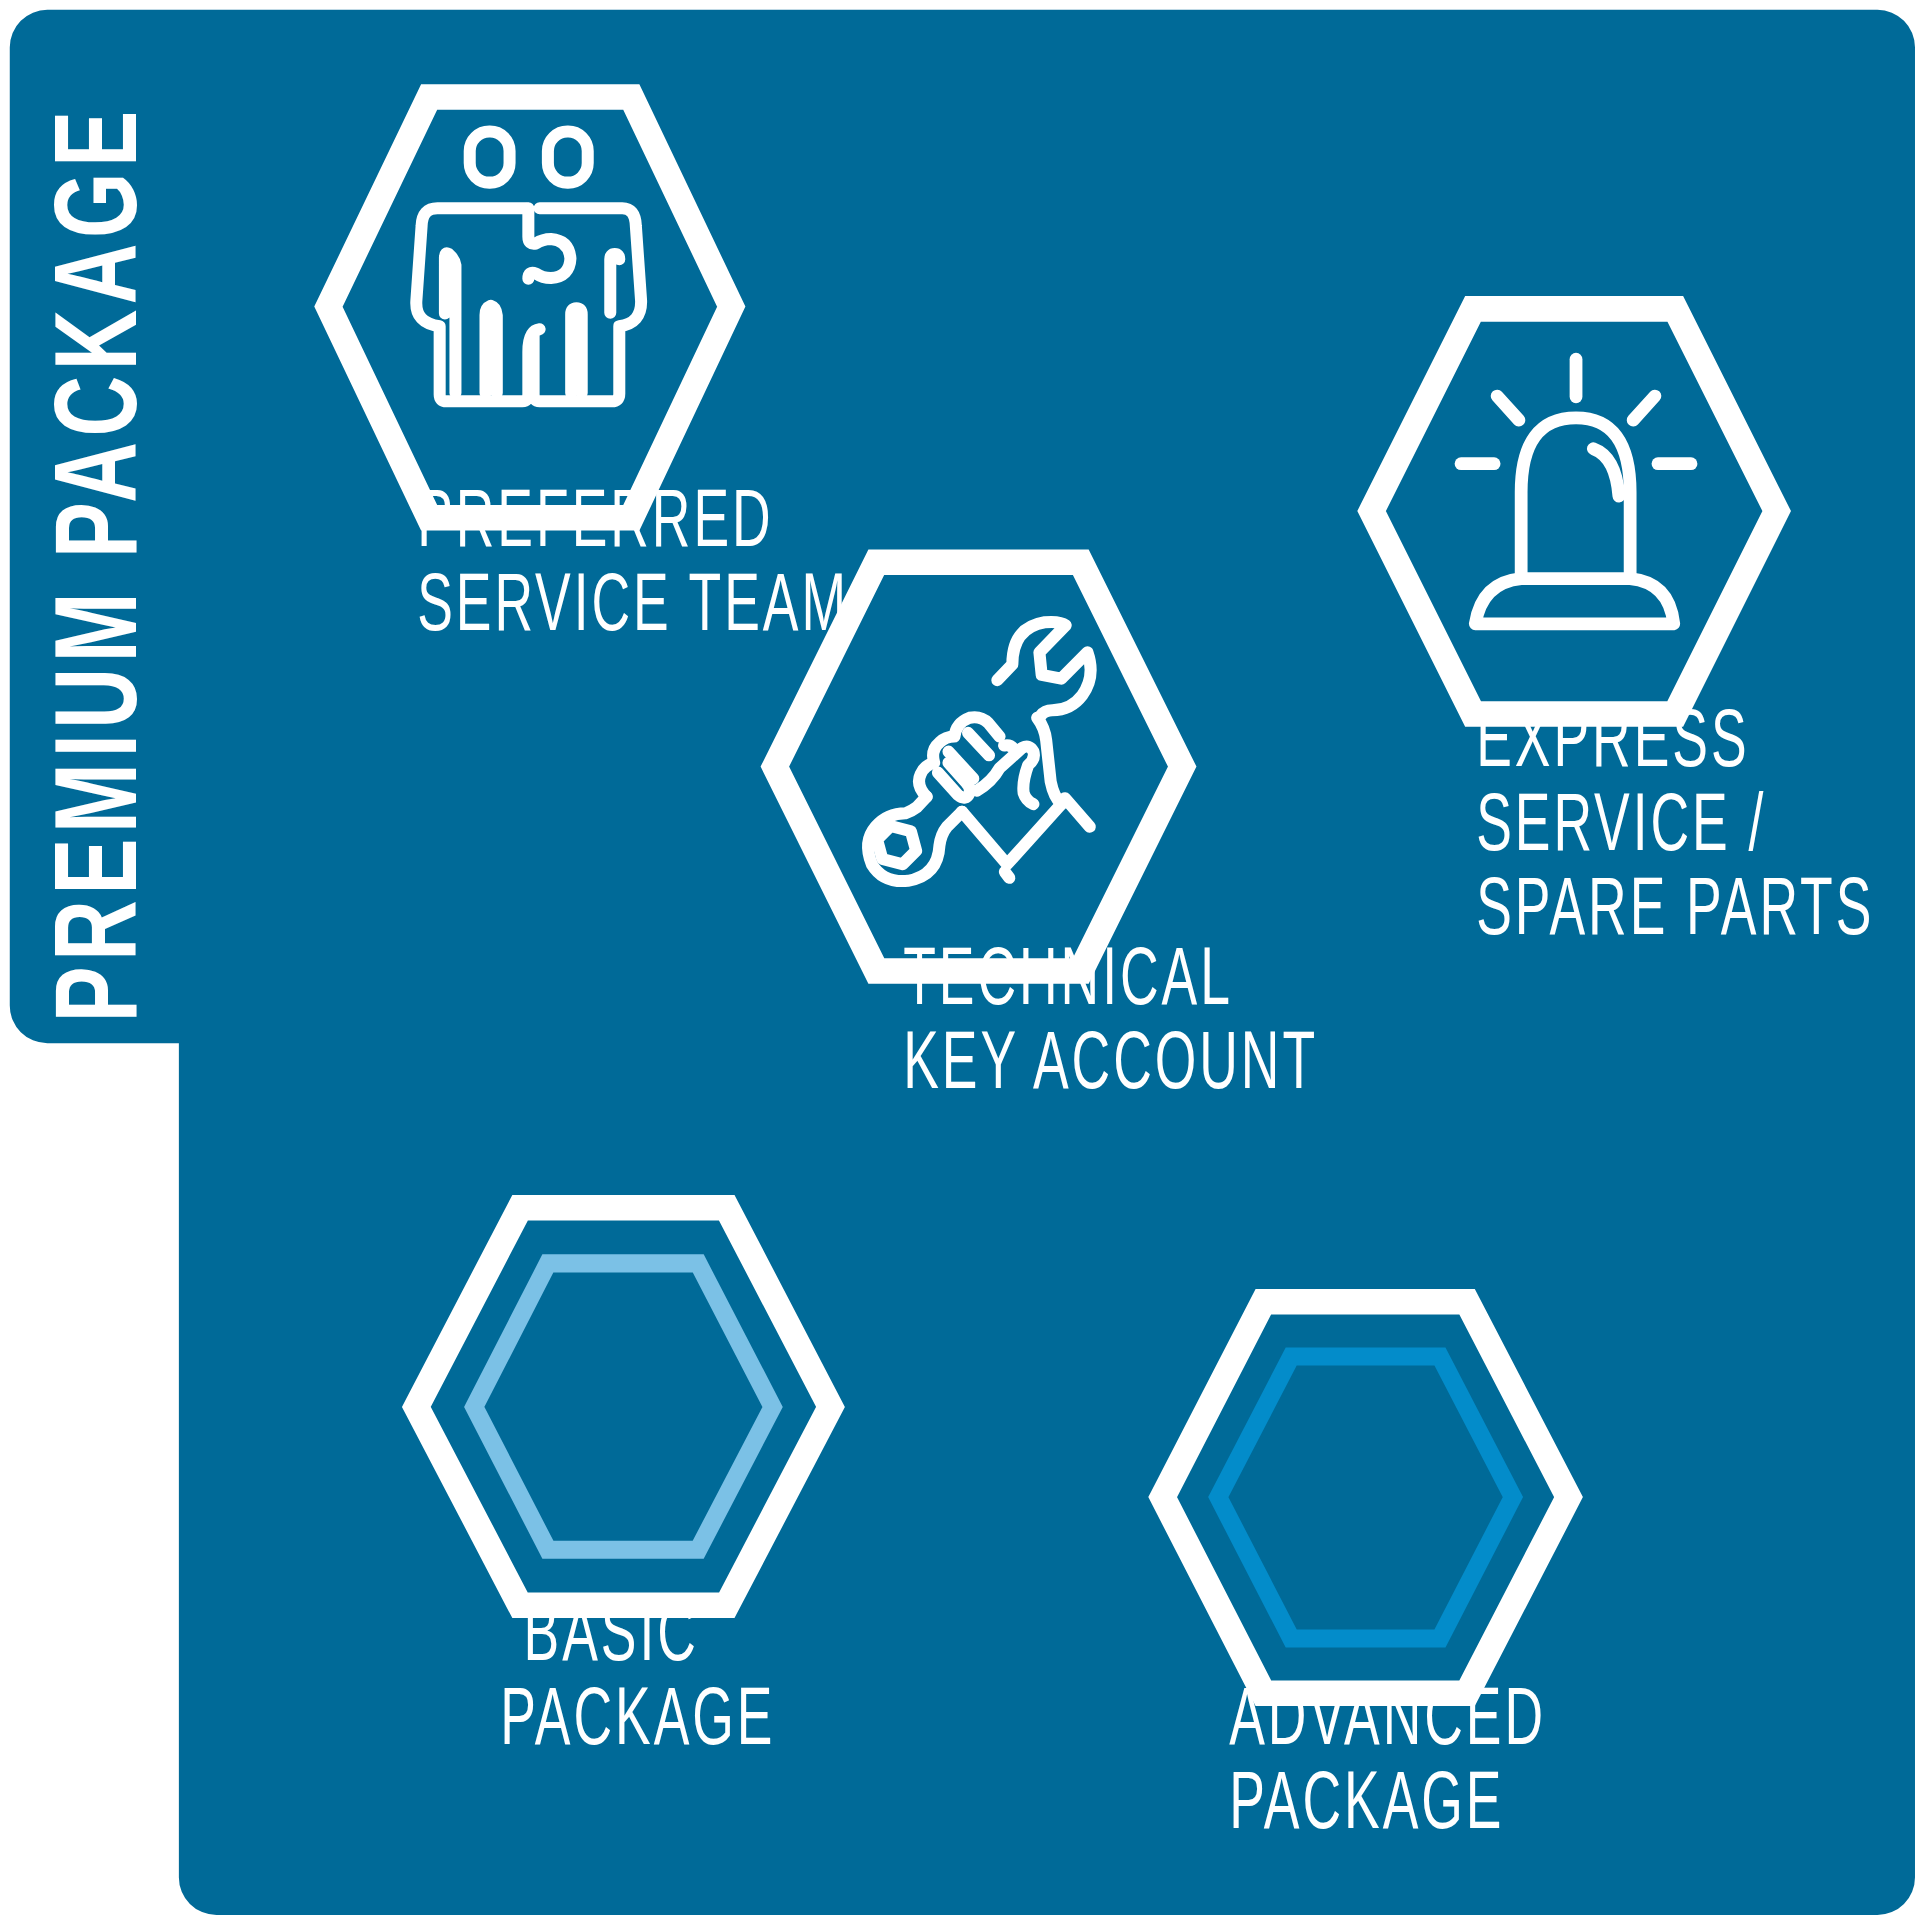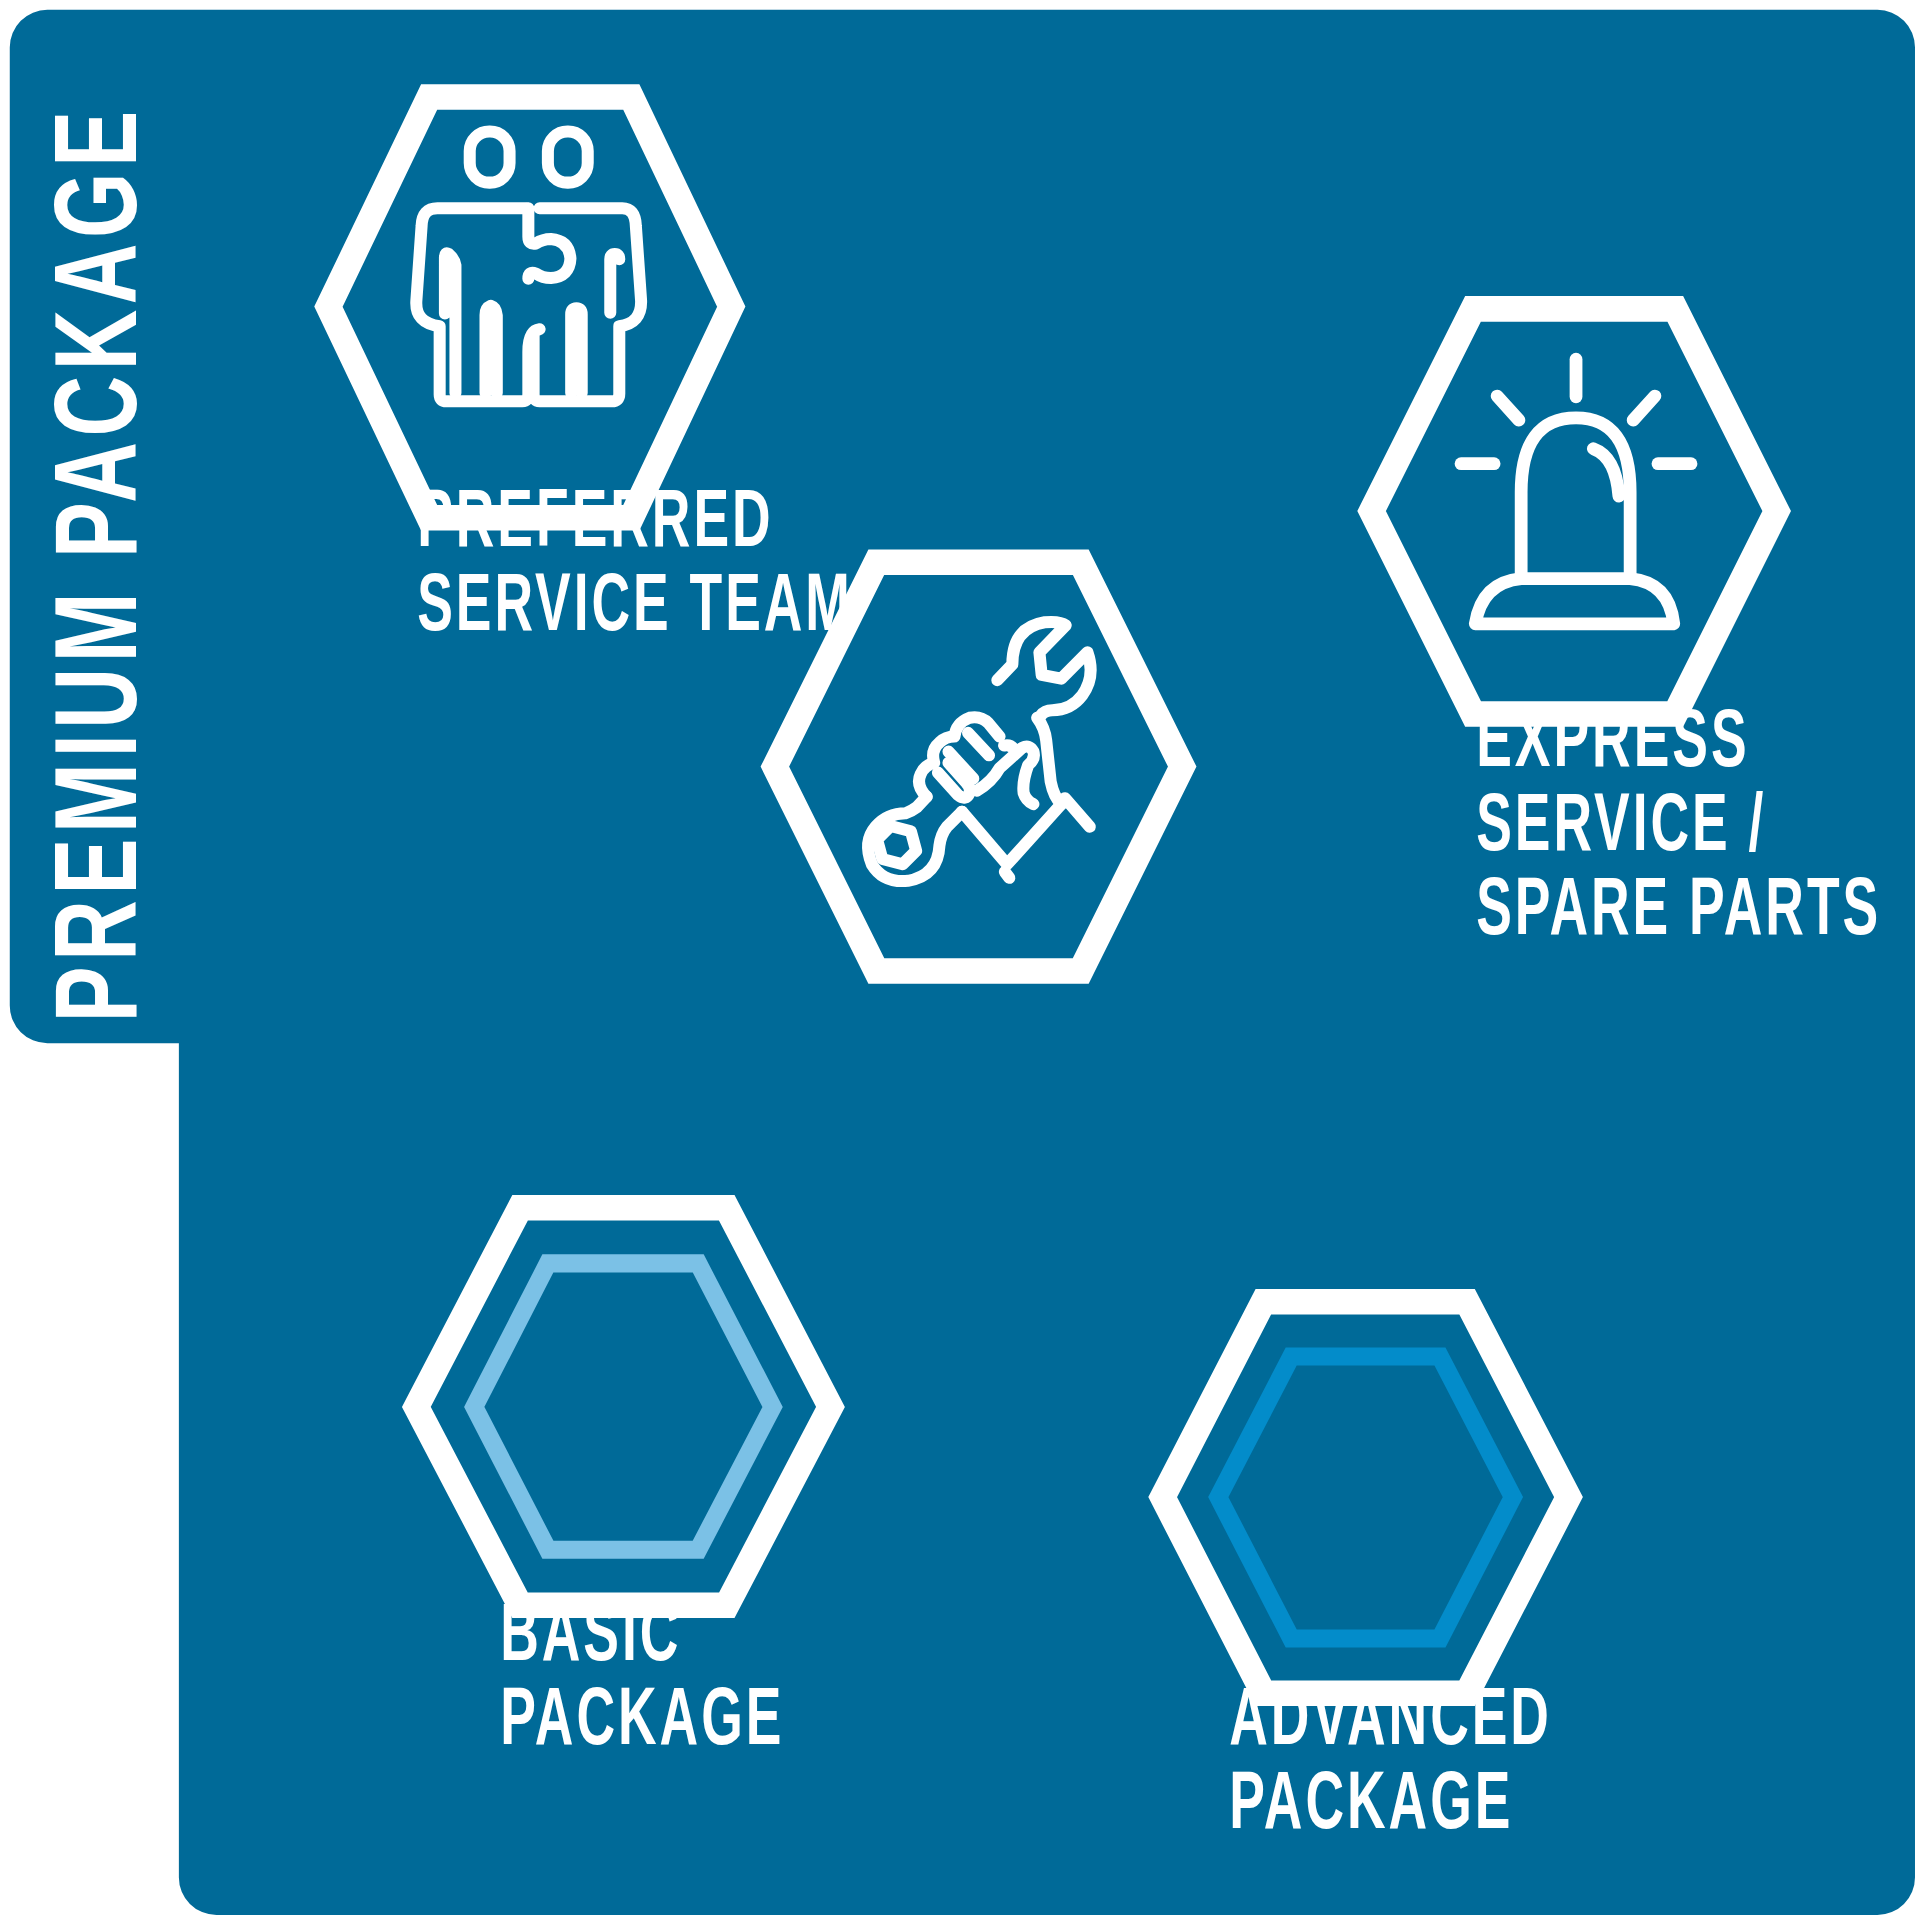--- a/index.html
+++ b/index.html
@@ -1,20 +1,20 @@
 <!DOCTYPE html>
 <html style="font-size:12px"><head>
 <meta charset="utf-8">
 <style>
   html, body { margin:0; padding:0; background:#ffffff; }
   body { width:1924px; height:1924px; position:relative; overflow:hidden; font-family:"Liberation Sans", sans-serif; }
   #stage { position:absolute; left:0; top:0; width:1924px; height:1924px; }
   .label {
-    position:absolute; color:#ffffff; font-family:"Liberation Sans", sans-serif; font-weight:700;
-    text-align:left; white-space:nowrap; transform-origin:center top;
+    position:absolute; color:#ffffff; font-family:"Liberation Sans", sans-serif; font-weight:400;
+    text-align:right; white-space:nowrap; transform-origin:center top;
   }
   .label .line { display:block; height:84px; line-height:84px; font-size:81px; letter-spacing:4.5px; transform:scaleX(0.66); transform-origin:center center; }
   .vtitle {
     position:absolute; left:95px; top:564px; width:0; height:0;
   }
   .vtitle span {
     position:absolute; left:0; top:0; display:block; white-space:nowrap; color:#fff; font-weight:700;
     font-family:"Liberation Sans", sans-serif; font-size:117px; line-height:117px; letter-spacing:7.5px;
     transform: translate(-50%,-50%) rotate(-90deg) scaleX(0.72);
   }
@@ -98,20 +98,24 @@
   <div class="vtitle">
     <span>PREMIUM PACKAGE</span>
   </div>
 
   
   <div class="label" style="left:366px; top:476px; width:301px;">
     <span class="line">PREFERRED</span>
     <span class="line">SERVICE TEAM</span>
   </div>
 
+  <div class="label" style="left:852px; top:934px; width:301px;">
+    <span class="line">TECHNICAL</span>
+    <span class="line">KEY ACCOUNT</span>
+  </div>
 
   <div class="label" style="left:1425px; top:688px; width:301px;margin-top:8px;">
     <span class="line">EXPRESS</span>
     <span class="line">SERVICE /</span>
     <span class="line">SPARE PARTS</span>
   </div>
 
   <div class="label" style="left:449px; top:1590px; width:301px;">
     <span class="line">BASIC</span>
     <span class="line">PACKAGE</span>

